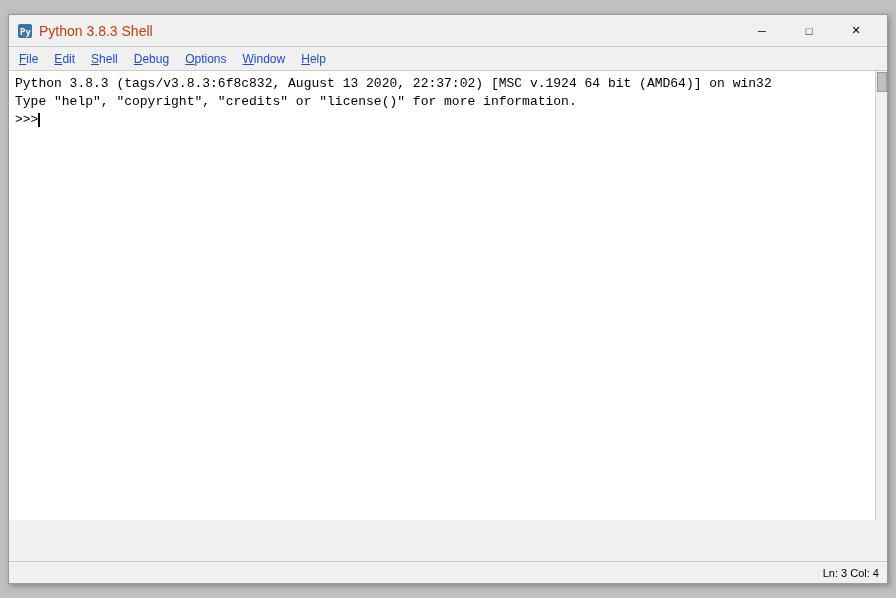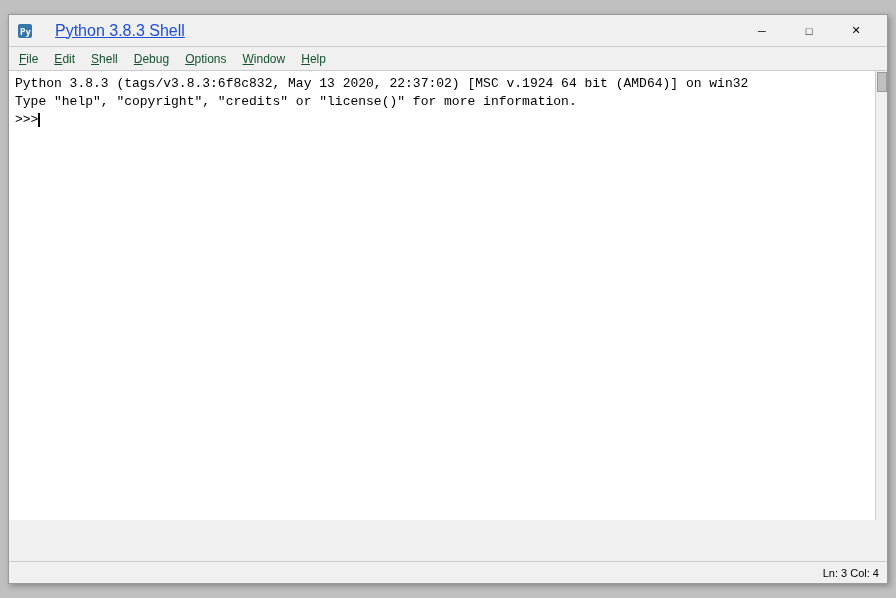--- a/index.html
+++ b/index.html
@@ -34,36 +34,35 @@
       display: flex;
       align-items: center;
       padding: 0 8px;
       border-bottom: 1px solid #ccc;
       user-select: none;
     }
 
     .title-bar-icon {
       width: 16px;
       height: 16px;
-      margin-right: 22px;
+      margin-right: 6px;
       display: flex;
       align-items: center;
       justify-content: center;
     }
 
     .title-bar-icon svg {
       width: 16px;
       height: 16px;
     }
 
     .title-bar-text {
       flex: 1;
-      font-size: 16px;
-      color: #1d4ed8;
-      text-decoration: underline;
+      font-size: 14px;
+      color: #c2410c;
     }
 
     .title-bar-buttons {
       display: flex;
       gap: 1px;
     }
 
     .title-bar-btn {
       width: 46px;
       height: 28px;
@@ -82,21 +81,21 @@
       background: #f0f0f0;
       display: flex;
       align-items: center;
       border-bottom: 1px solid #ccc;
       padding: 0 2px;
     }
 
     .menu-item {
       padding: 2px 8px;
       font-size: 12px;
-      color: #14532d;
+      color: #1d4ed8;
       cursor: pointer;
       height: 100%;
       display: flex;
       align-items: center;
     }
 
     .menu-item span {
       text-decoration: none;
     }
 
@@ -213,21 +212,21 @@
     </div>
     <div class="menu-item">
       <span><span class="underline">W</span>indow</span>
     </div>
     <div class="menu-item">
       <span><span class="underline">H</span>elp</span>
     </div>
   </div>
 
   <div class="shell-content">
-    <div class="shell-line">Python 3.8.3 (tags/v3.8.3:6f8c832, May 13 2020, 22:37:02) [MSC v.1924 64 bit (AMD64)] on win32</div>
+    <div class="shell-line">Python 3.8.3 (tags/v3.8.3:6f8c832, August 13 2020, 22:37:02) [MSC v.1924 64 bit (AMD64)] on win32</div>
     <div class="shell-line">Type "help", "copyright", "credits" or "license()" for more information.</div>
     <div class="prompt-line">
       <span class="prompt">&gt;&gt;&gt; </span>
       <span class="cursor"></span>
     </div>
     <div class="scrollbar-area">
       <div class="scrollbar-thumb"></div>
     </div>
   </div>
 

